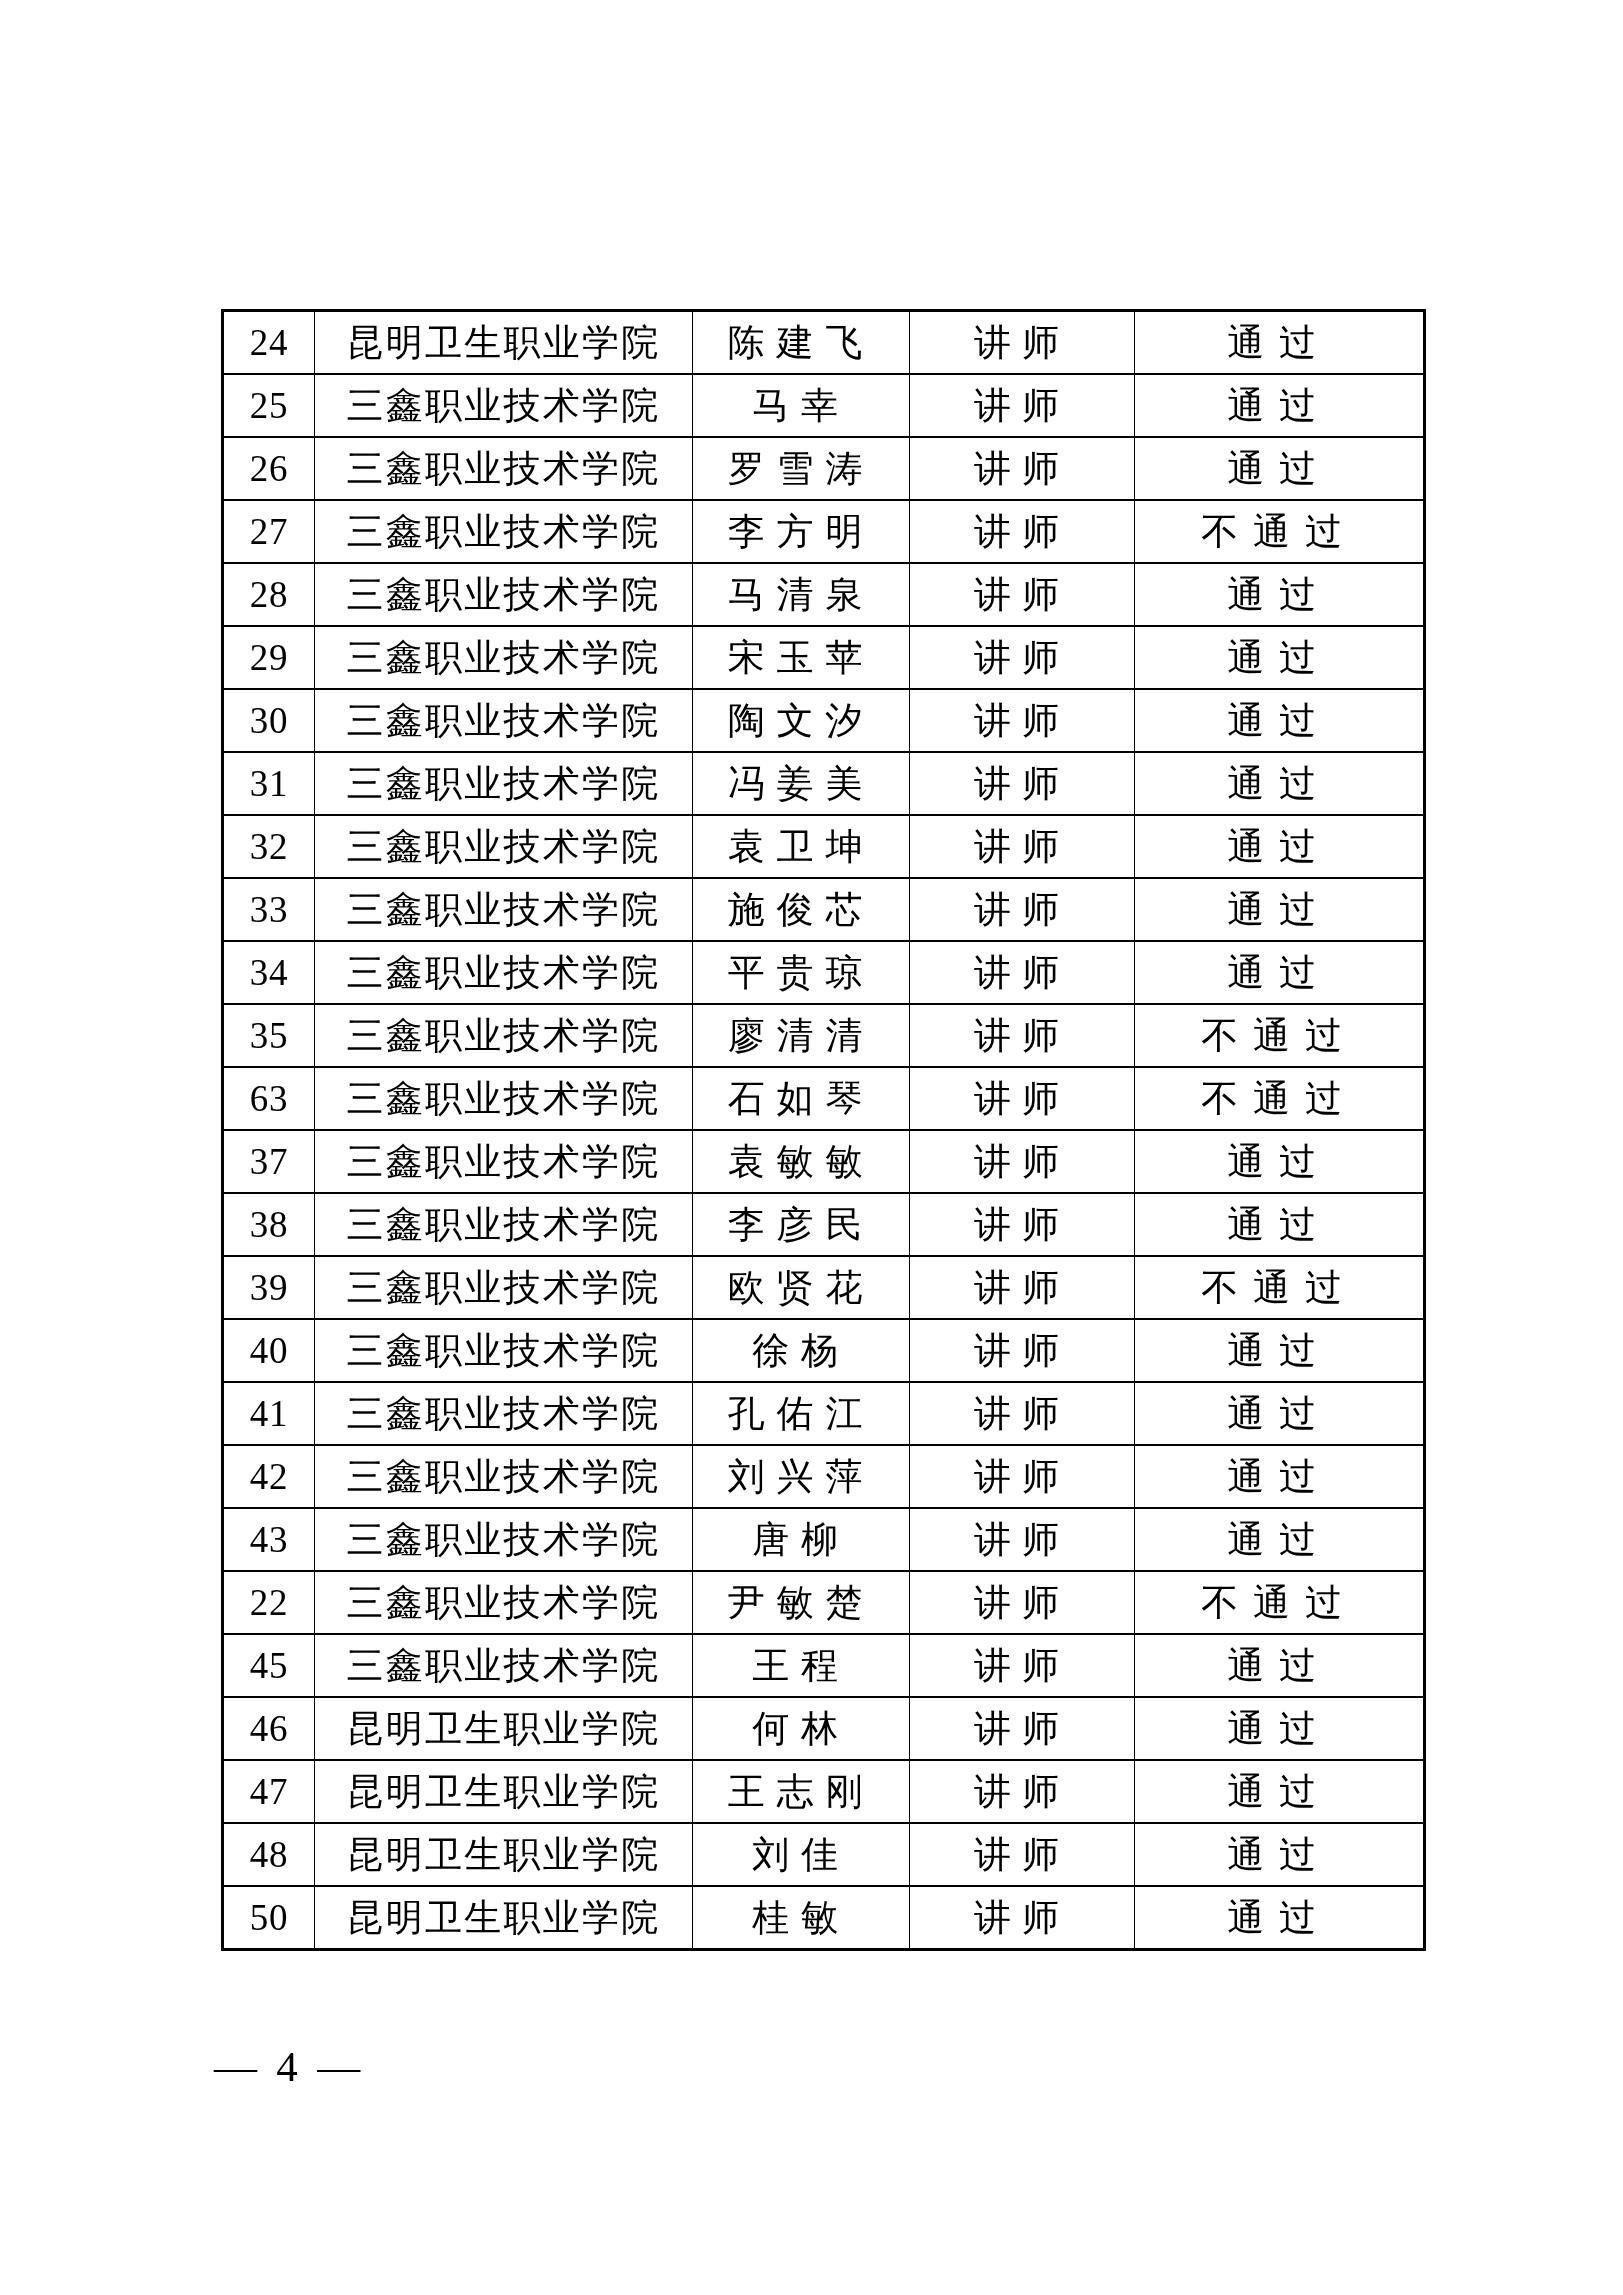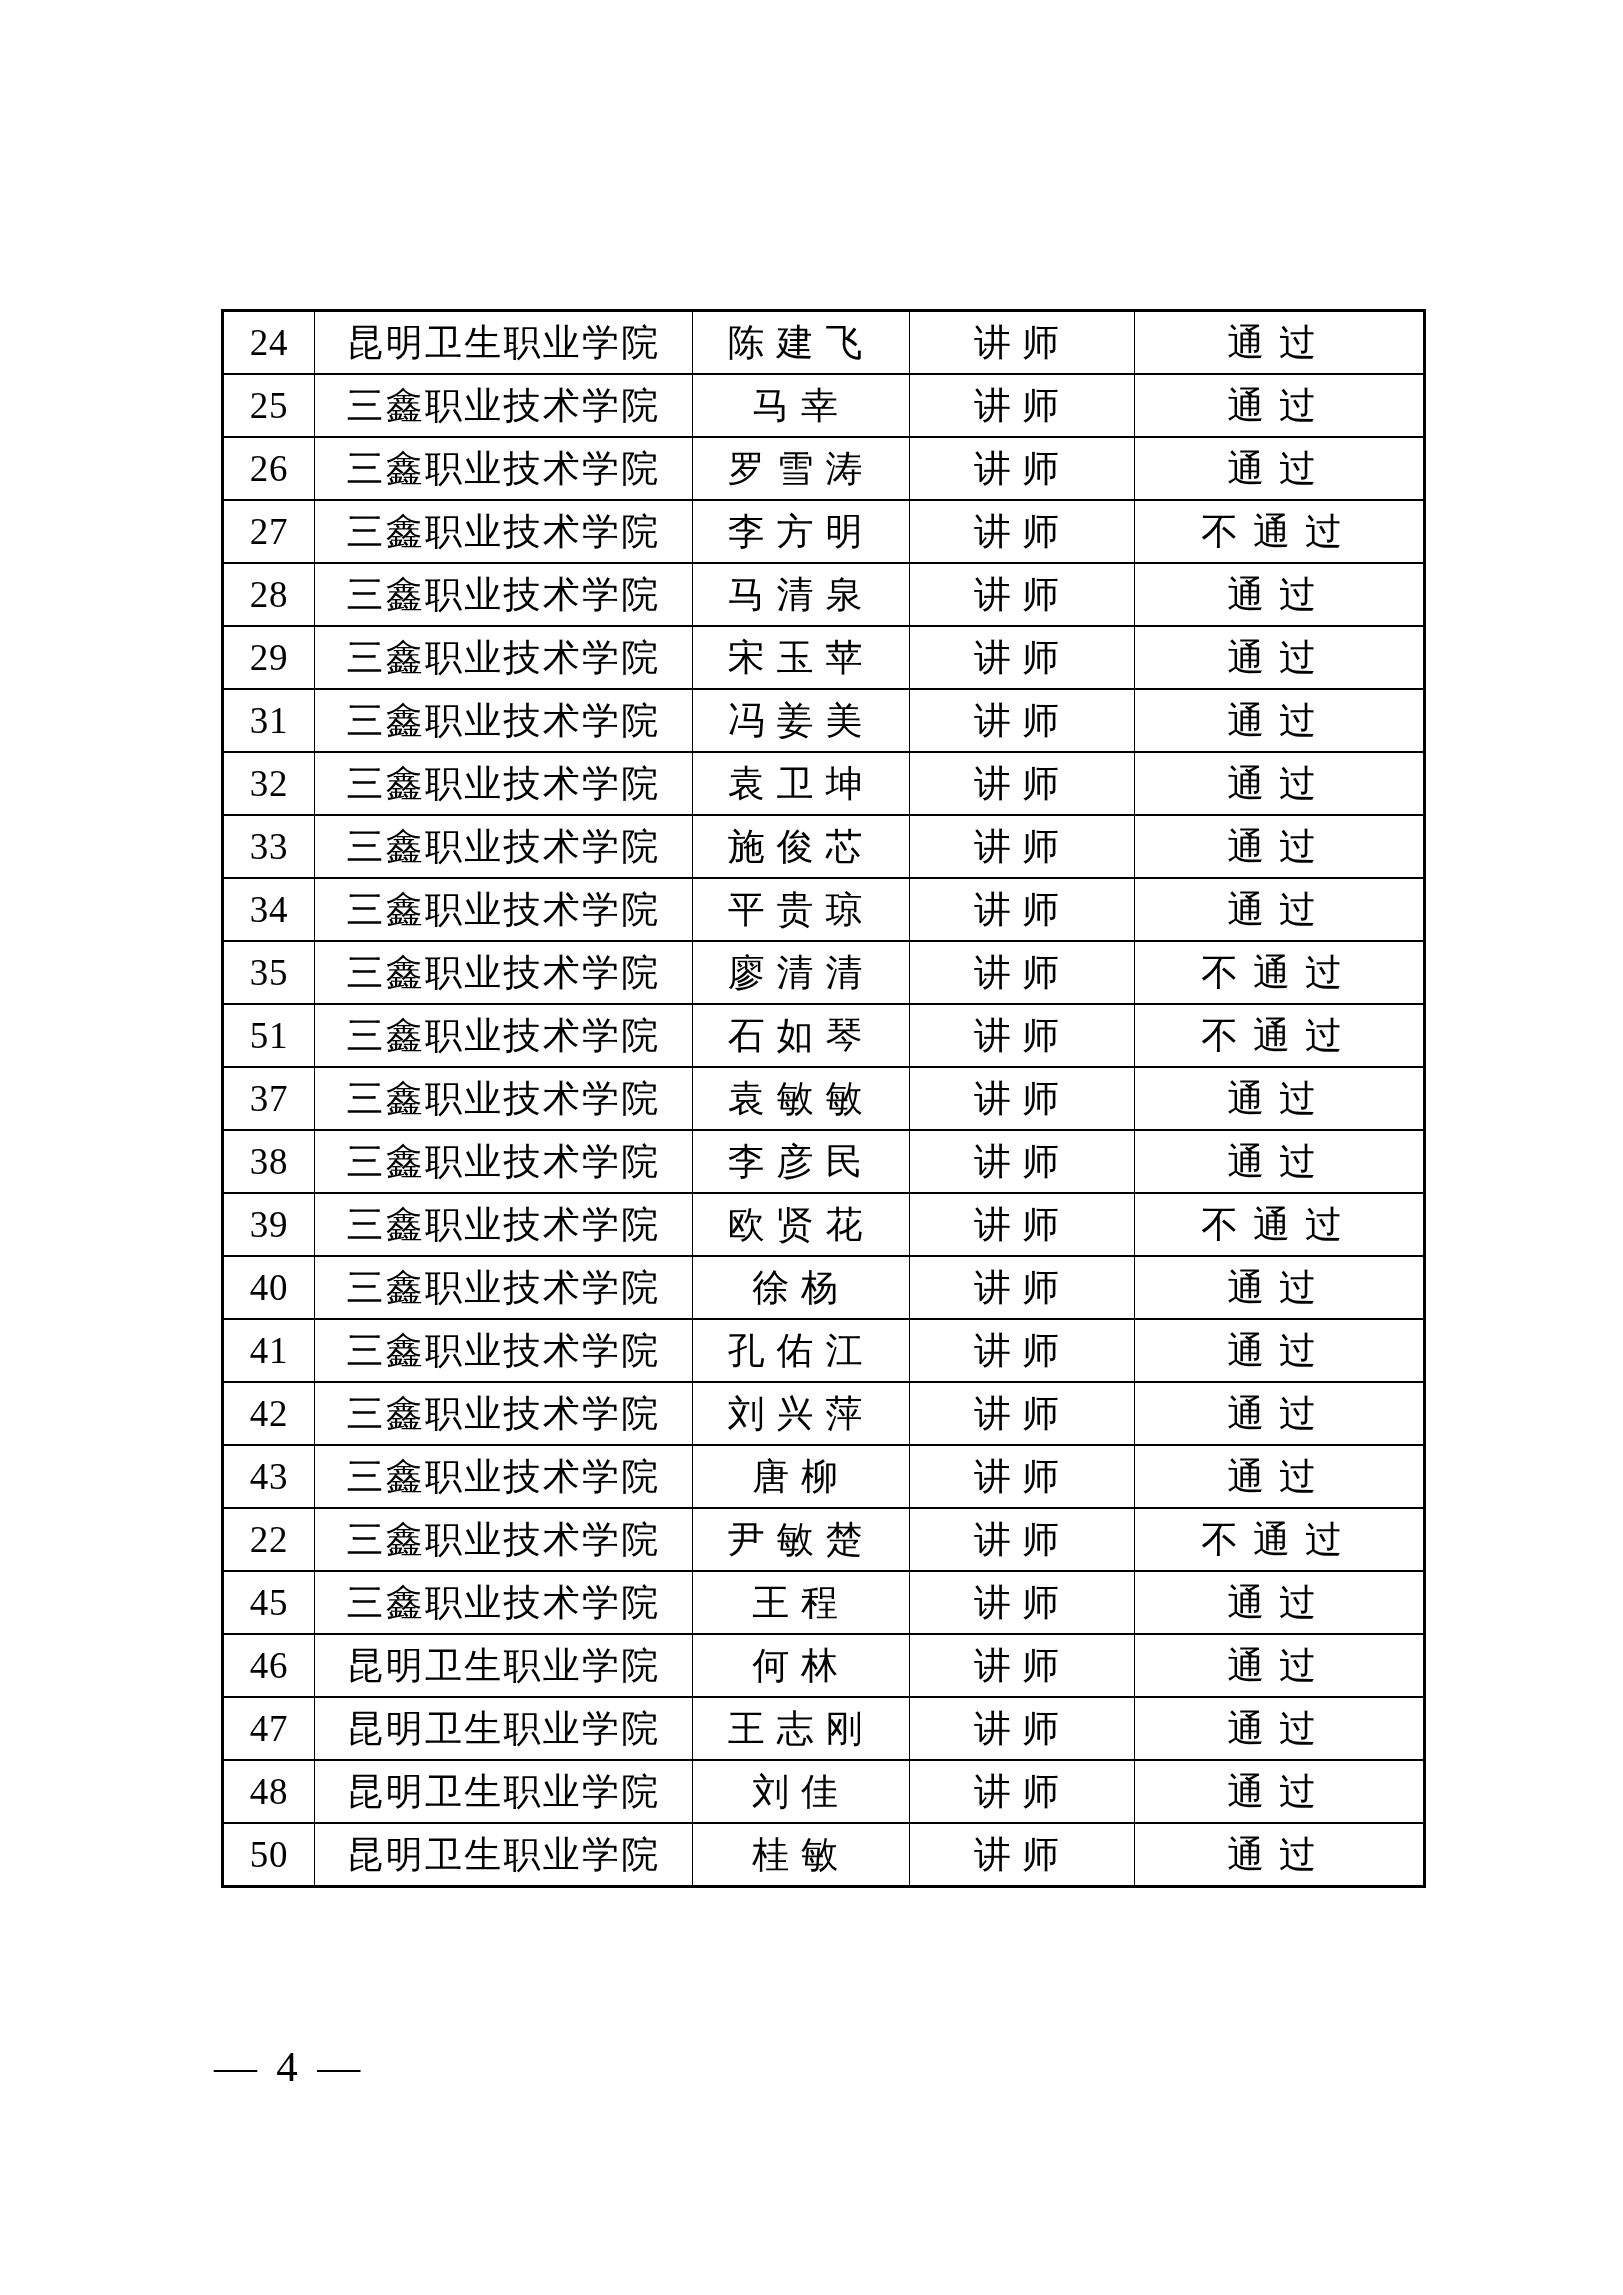--- a/index.html
+++ b/index.html
@@ -113,20 +113,27 @@
     <td class="c-result">通过</td>
   </tr>
         <tr>
     <td class="c-no">29</td>
     <td class="c-inst">三鑫职业技术学院</td>
     <td class="c-name">宋玉苹</td>
     <td class="c-title">讲师</td>
     <td class="c-result">通过</td>
   </tr>
         <tr>
+    <td class="c-no">30</td>
+    <td class="c-inst">三鑫职业技术学院</td>
+    <td class="c-name">陶文汐</td>
+    <td class="c-title">讲师</td>
+    <td class="c-result">通过</td>
+  </tr>
+        <tr>
     <td class="c-no">31</td>
     <td class="c-inst">三鑫职业技术学院</td>
     <td class="c-name">冯姜美</td>
     <td class="c-title">讲师</td>
     <td class="c-result">通过</td>
   </tr>
         <tr>
     <td class="c-no">32</td>
     <td class="c-inst">三鑫职业技术学院</td>
     <td class="c-name">袁卫坤</td>
@@ -148,21 +155,21 @@
     <td class="c-result">通过</td>
   </tr>
         <tr>
     <td class="c-no">35</td>
     <td class="c-inst">三鑫职业技术学院</td>
     <td class="c-name">廖清清</td>
     <td class="c-title">讲师</td>
     <td class="c-result">不通过</td>
   </tr>
         <tr>
-    <td class="c-no">51</td>
+    <td class="c-no">63</td>
     <td class="c-inst">三鑫职业技术学院</td>
     <td class="c-name">石如琴</td>
     <td class="c-title">讲师</td>
     <td class="c-result">不通过</td>
   </tr>
         <tr>
     <td class="c-no">37</td>
     <td class="c-inst">三鑫职业技术学院</td>
     <td class="c-name">袁敏敏</td>
     <td class="c-title">讲师</td>

